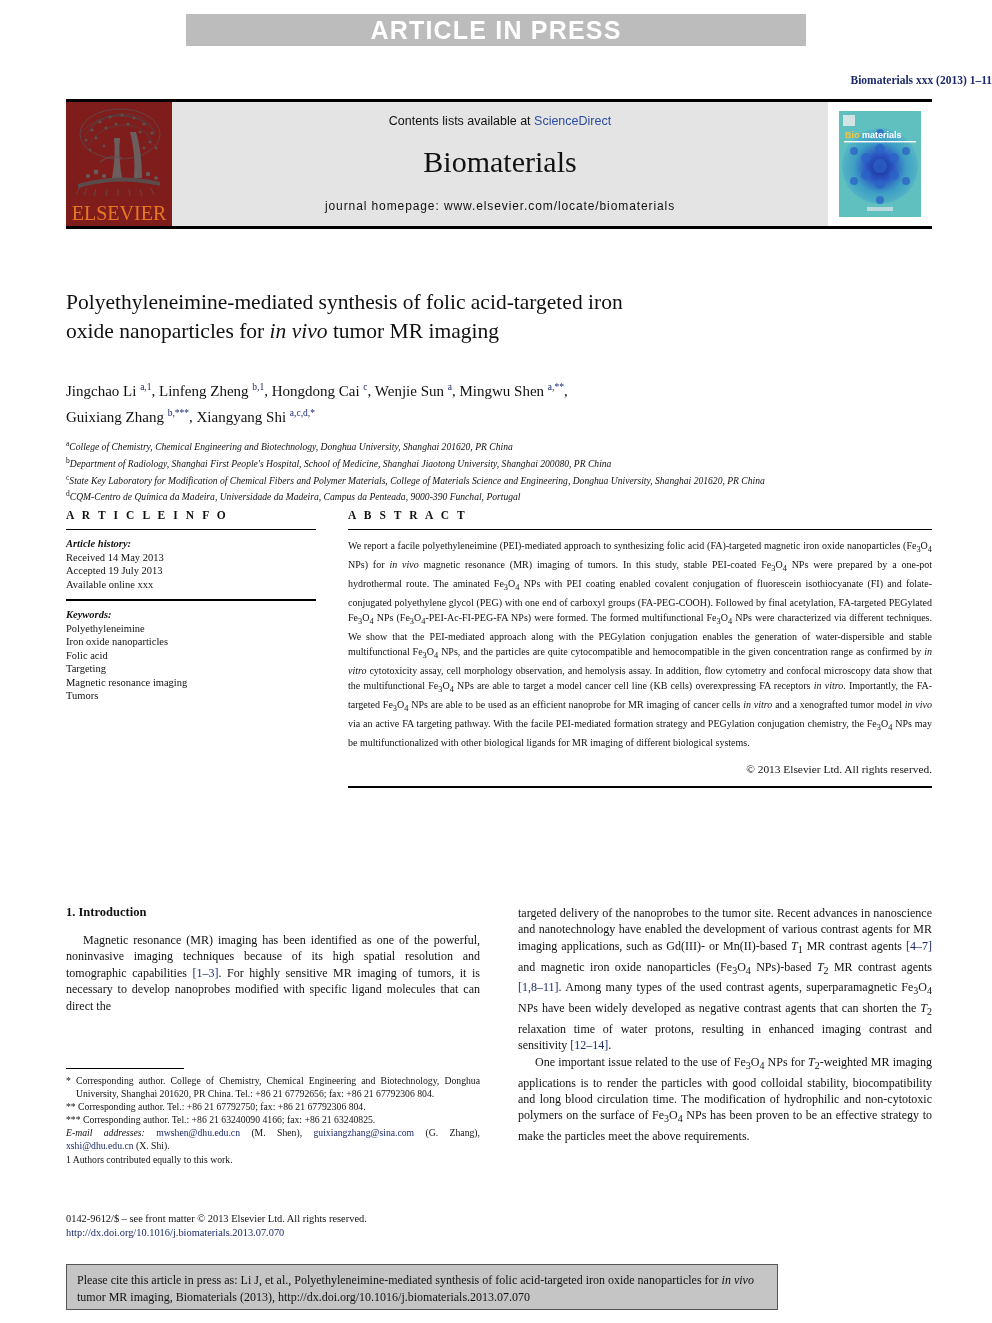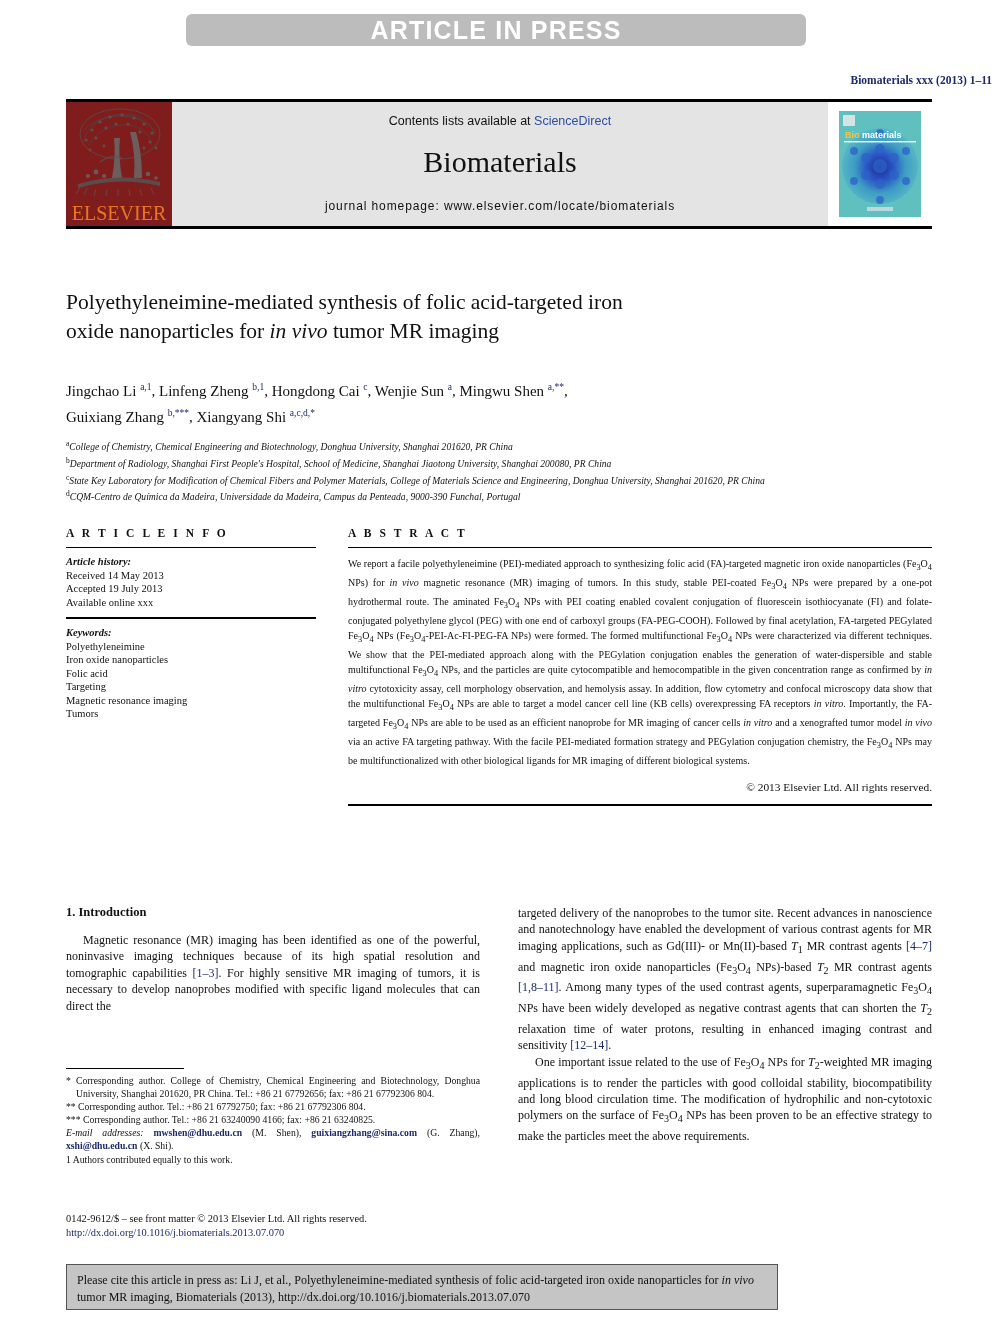--- a/index.html
+++ b/index.html
@@ -20,21 +20,20 @@
   .aip-banner {
     position: absolute;
     left: 186px;
     top: 14px;
     width: 620px;
     height: 32px;
     background: #bcbcbc;
     display: flex;
     align-items: center;
     justify-content: center;
-    border-radius: 6px;
   }
   .aip-banner span {
     font-family: "Liberation Sans", sans-serif;
     font-weight: bold;
     font-size: 25px;
     letter-spacing: 1.2px;
     color: #ffffff;
   }
 
   
@@ -153,21 +152,21 @@
     font-family: "Liberation Serif", serif;
     font-style: italic;
     font-size: 9.6px;
     line-height: 13.6px;
     margin-top: 9px;
     color: #111;
   }
   .affil sup { font-style: normal; font-size: 7.5px; }
 
   
-  .info-abs { position: absolute; left: 66px; top: 527px; width: 866px; display: flex; }
+  .info-abs { position: absolute; left: 66px; top: 509px; width: 866px; display: flex; }
   .col-info { width: 250px; flex: 0 0 250px; }
   .col-abs { flex: 1; margin-left: 32px; }
   .sec-head {
     font-family: "Liberation Serif", serif;
     font-weight: bold;
     font-size: 11.5px;
     letter-spacing: 2.6px;
     color: #111;
   }
   .rule-thin { border-top: 1px solid #000; margin-top: 8px; }
@@ -226,21 +225,21 @@
   .fn-rule { border-top: 1px solid #000; width: 118px; margin-bottom: 5px; }
   .fn {
     font-family: "Liberation Serif", serif;
     font-size: 9.7px;
     line-height: 13.1px;
     text-align: justify;
     color: #111;
     margin: 0;
   }
   .fn i { font-style: italic; }
-  .fn .mail { color: #1c2a6b; font-weight: bold; }
+  .fn .mail { color: #1c2a6b; }
   .fn-hang { padding-left: 10px; text-indent: -10px; }
 
   .issn-wrap { position: absolute; left: 66px; top: 1212px; width: 430px; }
   .issn {
     font-family: "Liberation Serif", serif;
     font-size: 10.4px;
     line-height: 14px;
     color: #111;
     margin: 0;
   }

